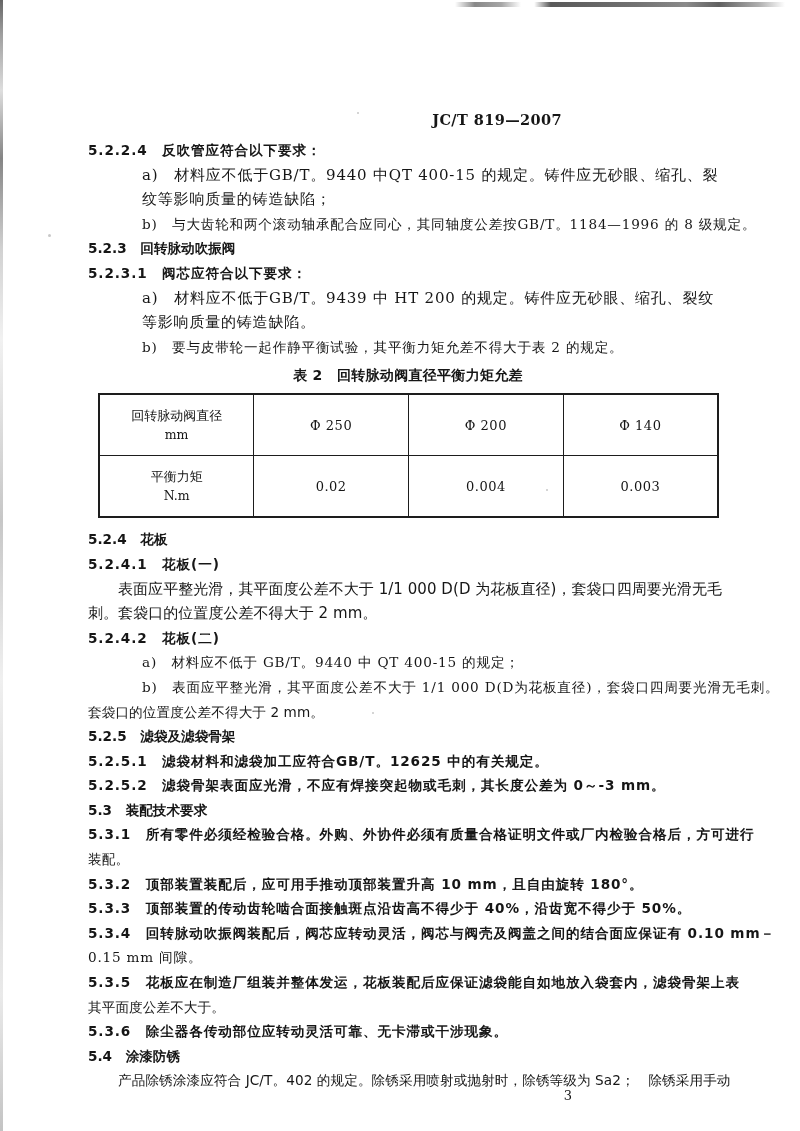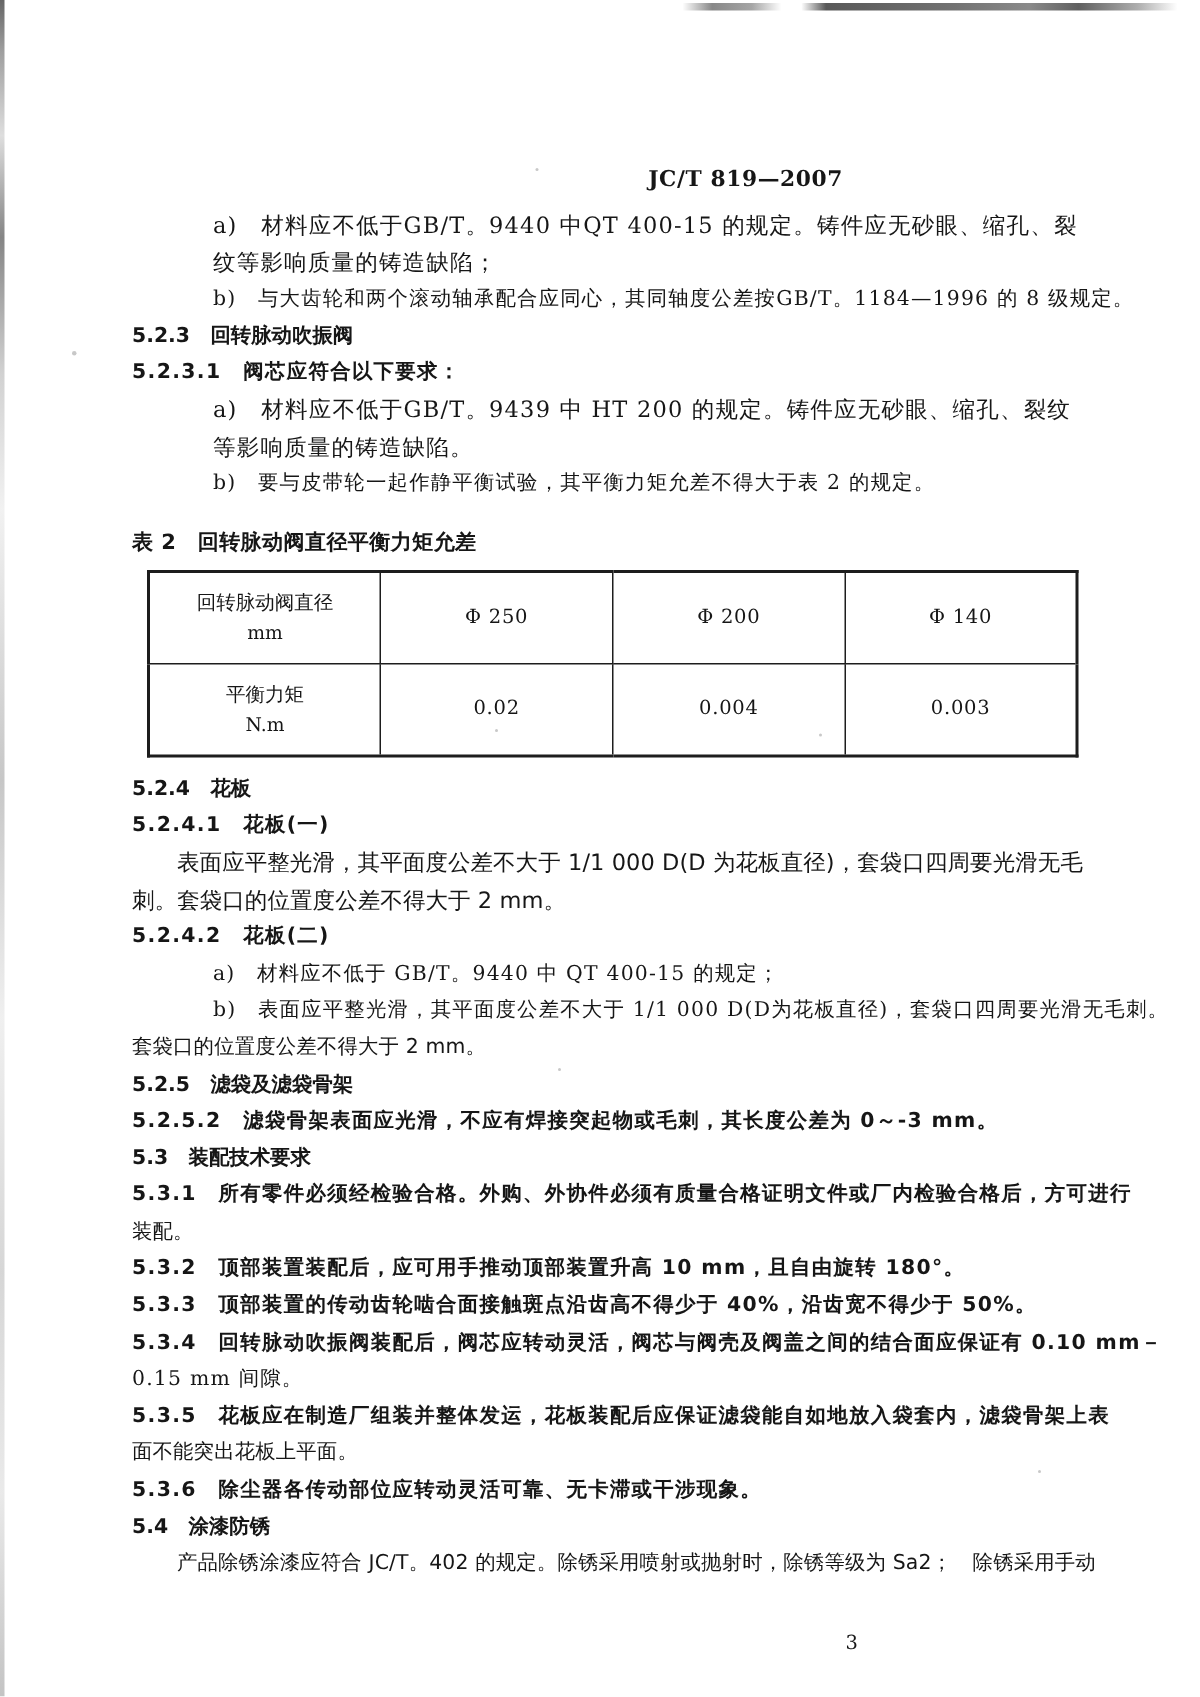--- a/index.html
+++ b/index.html
@@ -95,24 +95,25 @@
   .numb {
     font-family: "DejaVu Sans", "Liberation Sans", sans-serif;
     font-weight: bold;
     letter-spacing: .9px;
   }
   .ind-item   { padding-left: 54px; }   
   .ind-first  { text-indent: 30px; }
 
   
   #table-caption {
+    text-align: center;
     font-weight: bold;
     font-size: 14px;
     line-height: 22px;
-    margin-top: 16px;
+    margin-top: 5px;
     letter-spacing: .3px;
   }
   #table-wrap {
     margin-top: 7px;
     margin-left: 10px;
     width: 621px;
   }
   table#balance-table {
     border-collapse: collapse;
     width: 100%;
@@ -163,20 +164,21 @@
 <div class="speck" style="left:372px; top:712px; width:2px; height:2px;"></div>
 <div class="speck" style="left:692px; top:980px; width:2px; height:2px;"></div>
 
 <div id="page">
 
   <div id="running-head">JC/T 819—2007</div>
 
   <div id="content">
 
 
+    <div class="ln numb">5.2.2.4 反吹管应符合以下要求：</div>
     <div class="para ind-item num">a) 材料应不低于GB/T。9440 中QT 400-15 的规定。铸件应无砂眼、缩孔、裂纹等影响质量的铸造缺陷；</div>
     <div class="ln ind-item num">b) 与大齿轮和两个滚动轴承配合应同心，其同轴度公差按GB/T。1184—1996 的 8 级规定。</div>
 
     <div class="clause-head">5.2.3 回转脉动吹振阀</div>
     <div class="ln numb">5.2.3.1 阀芯应符合以下要求：</div>
     <div class="para ind-item num">a) 材料应不低于GB/T。9439 中 HT 200 的规定。铸件应无砂眼、缩孔、裂纹等影响质量的铸造缺陷。</div>
     <div class="ln ind-item num">b) 要与皮带轮一起作静平衡试验，其平衡力矩允差不得大于表 2 的规定。</div>
 
     <div id="table-caption">表 2 回转脉动阀直径平衡力矩允差</div>
 
@@ -207,31 +209,32 @@
 
     <div class="clause-head" style="margin-top:9px;">5.2.4 花板</div>
     <div class="ln numb">5.2.4.1 花板(一)</div>
     <div class="para ind-first">表面应平整光滑，其平面度公差不大于 1/1 000 D(D 为花板直径)，套袋口四周要光滑无毛刺。套袋口的位置度公差不得大于 2 mm。</div>
     <div class="ln numb">5.2.4.2 花板(二)</div>
     <div class="ln ind-item num">a) 材料应不低于 GB/T。9440 中 QT 400-15 的规定；</div>
     <div class="ln ind-item num">b) 表面应平整光滑，其平面度公差不大于 1/1 000 D(D为花板直径)，套袋口四周要光滑无毛刺。</div>
     <div class="ln">套袋口的位置度公差不得大于 2 mm。</div>
 
     <div class="clause-head">5.2.5 滤袋及滤袋骨架</div>
+    <div class="ln numb">5.2.5.1 滤袋材料和滤袋加工应符合GB/T。12625 中的有关规定。</div>
     <div class="ln numb">5.2.5.2 滤袋骨架表面应光滑，不应有焊接突起物或毛刺，其长度公差为 0～-3 mm。</div>
 
     <div class="clause-head">5.3 装配技术要求</div>
     <div class="ln numb">5.3.1 所有零件必须经检验合格。外购、外协件必须有质量合格证明文件或厂内检验合格后，方可进行</div>
     <div class="ln">装配。</div>
     <div class="ln numb">5.3.2 顶部装置装配后，应可用手推动顶部装置升高 10 mm，且自由旋转 180°。</div>
     <div class="ln numb">5.3.3 顶部装置的传动齿轮啮合面接触斑点沿齿高不得少于 40%，沿齿宽不得少于 50%。</div>
     <div class="ln numb">5.3.4 回转脉动吹振阀装配后，阀芯应转动灵活，阀芯与阀壳及阀盖之间的结合面应保证有 0.10 mm－</div>
     <div class="ln num">0.15 mm 间隙。</div>
     <div class="ln numb">5.3.5 花板应在制造厂组装并整体发运，花板装配后应保证滤袋能自如地放入袋套内，滤袋骨架上表</div>
-    <div class="ln">面不能突出花板上平面。</div>
+    <div class="ln">其平面度公差不大于。</div>
     <div class="ln numb">5.3.6 除尘器各传动部位应转动灵活可靠、无卡滞或干涉现象。</div>
 
     <div class="clause-head">5.4 涂漆防锈</div>
     <div class="ln ind-first">产品除锈涂漆应符合 JC/T。402 的规定。除锈采用喷射或抛射时，除锈等级为 Sa2； 除锈采用手动</div>
 
   </div>
 
   <div id="page-number">3</div>
 
 </div>

